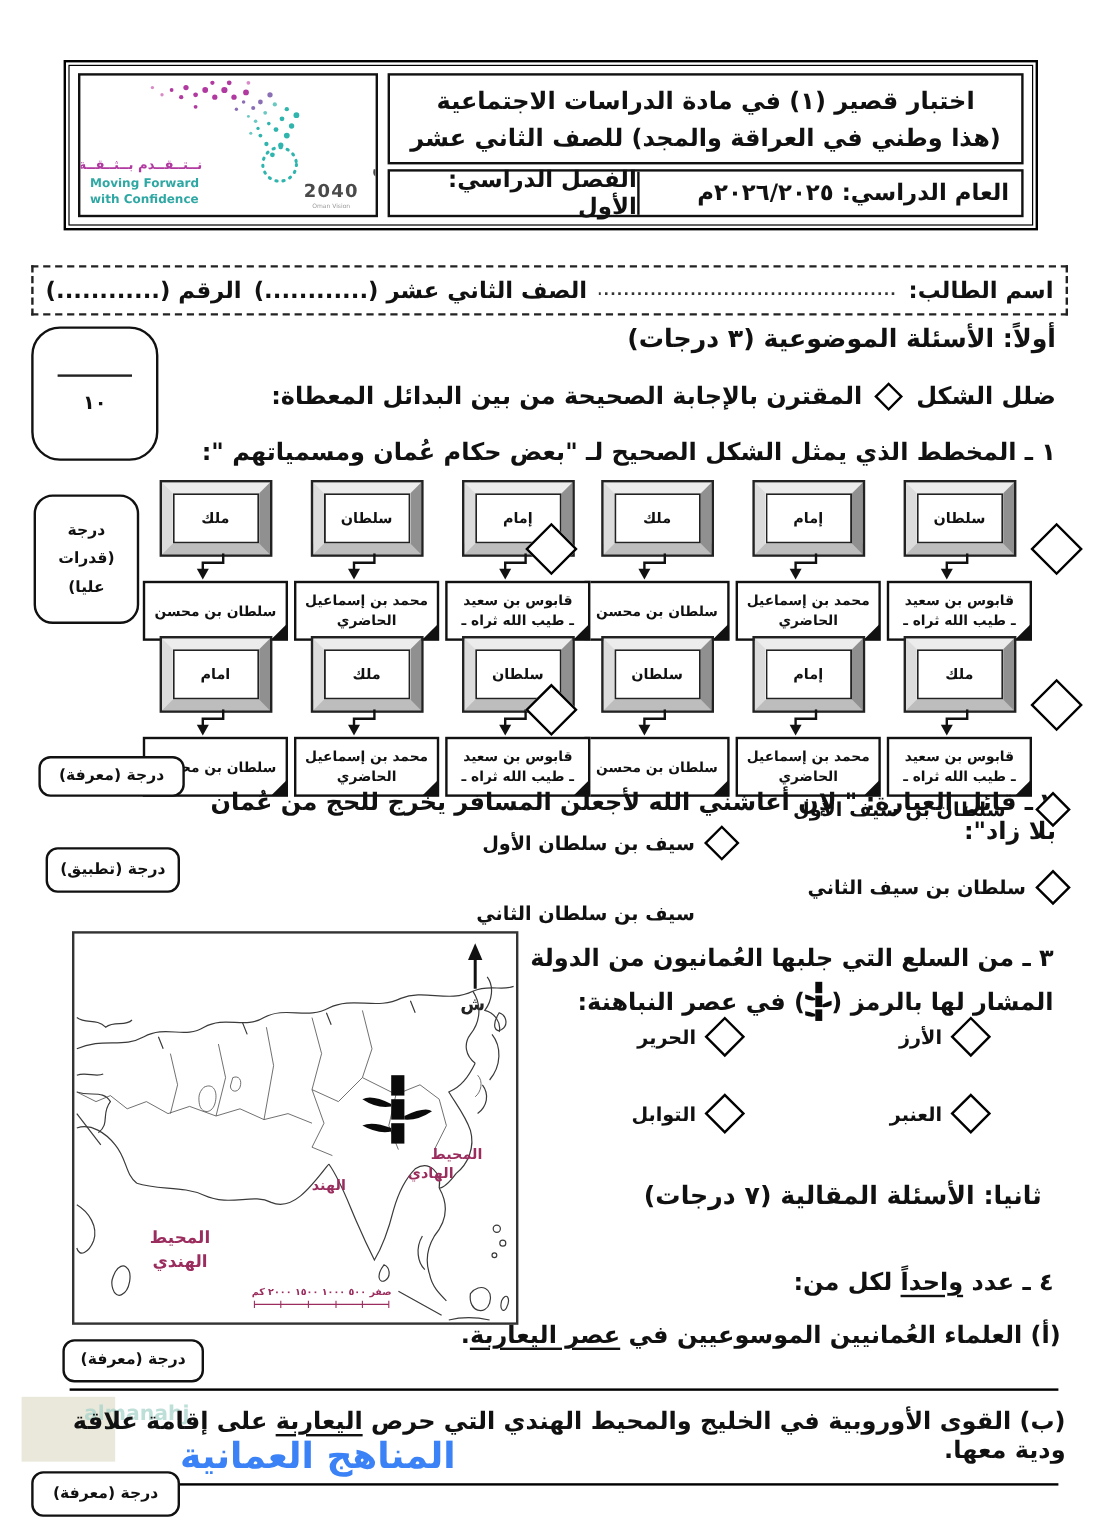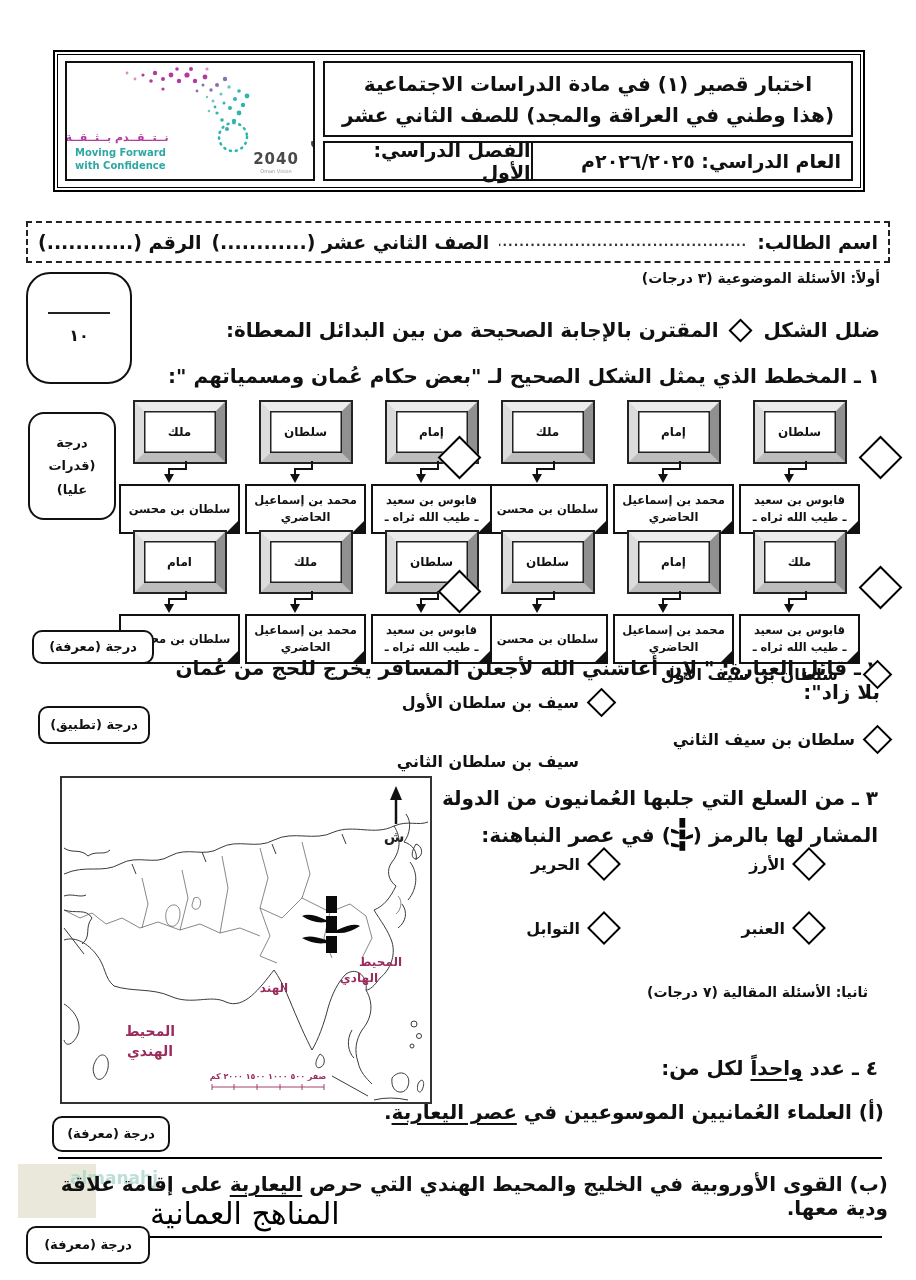--- a/index.html
+++ b/index.html
@@ -20,21 +20,21 @@
   .meta-box { position:absolute; right:10px; top:89px; left:268px; height:40px; border:2px solid #111; display:flex; align-items:stretch; font-size:19px; font-weight:bold; }
   .meta-year { flex:1.5; display:flex; align-items:center; padding-right:10px; }
   .meta-sem  { flex:1;   display:flex; align-items:center; border-right:2px solid #111; }
 
   
   .stud { left:26px; top:221px; width:864px; height:42px; border:2px dashed #222;
     display:flex; align-items:center; gap:10px; padding:0 10px; font-size:19px; font-weight:bold; background:#fff; }
   .stud .dots { flex:1; overflow:hidden; white-space:nowrap; font-size:12px; letter-spacing:1px; color:#333; }
 
   
-  .h-sec { font-size:14px; font-weight:bold;text-align:center; }
+  .h-sec { font-size:21px; font-weight:bold;text-align:center; }
   .qtxt  { font-size:20px; font-weight:bold; }
 
   
   .score { left:26px; top:272px; width:106px; height:112px; border:2px solid #111; border-radius:24px;
     display:flex; flex-direction:column; align-items:center; justify-content:center; gap:12px; background:#fff; }
   .score .line { width:62px; border-top:2.5px solid #222; }
   .score .num  { font-size:16px; font-weight:bold; }
 
   
   .dm { display:inline-block; width:21px; height:21px; border:2.2px solid #000; transform:rotate(45deg); background:#fff; flex:none; }
@@ -71,21 +71,21 @@
   
   .map-box { left:60px; top:776px; width:372px; height:328px; border:2px solid #333; background:#fff; overflow:hidden; }
 
   
   .ans-line { border-top:2.5px solid #000; height:0; }
   .u { text-decoration:underline; text-decoration-thickness:2px; text-underline-offset:4px; }
 
   
   .wm-block { left:18px; top:1164px; width:78px; height:54px; background:#e9e8da; z-index:0; }
   .wm-latin { left:70px; top:1168px; font-size:17px; font-weight:bold; color:#a9d4cb; opacity:.75; z-index:0; direction:ltr; }
-  .wm-ar { left:150px; top:1196px; font-size:30px; font-weight:normal; color:#000000; z-index:0; }
+  .wm-ar { left:150px; top:1196px; font-size:30px; font-weight:bold; color:#3b82f6; z-index:0; }
   .z1 { z-index:1; }
 </style>
 </head>
 <body>
 
 <div class="abs wm-block"></div>
 <div class="abs wm-latin">almanahj</div>
 <div class="abs wm-ar">المناهج العمانية</div>
 
 <div class="abs hdr z1">

